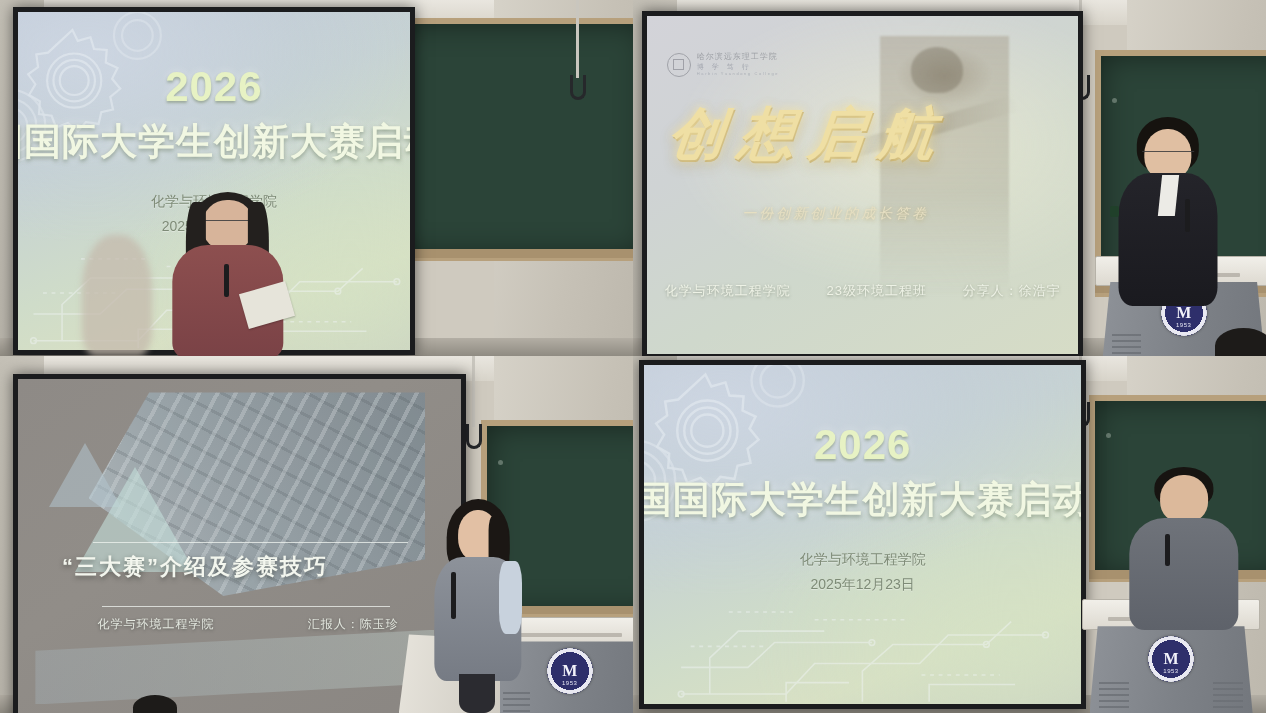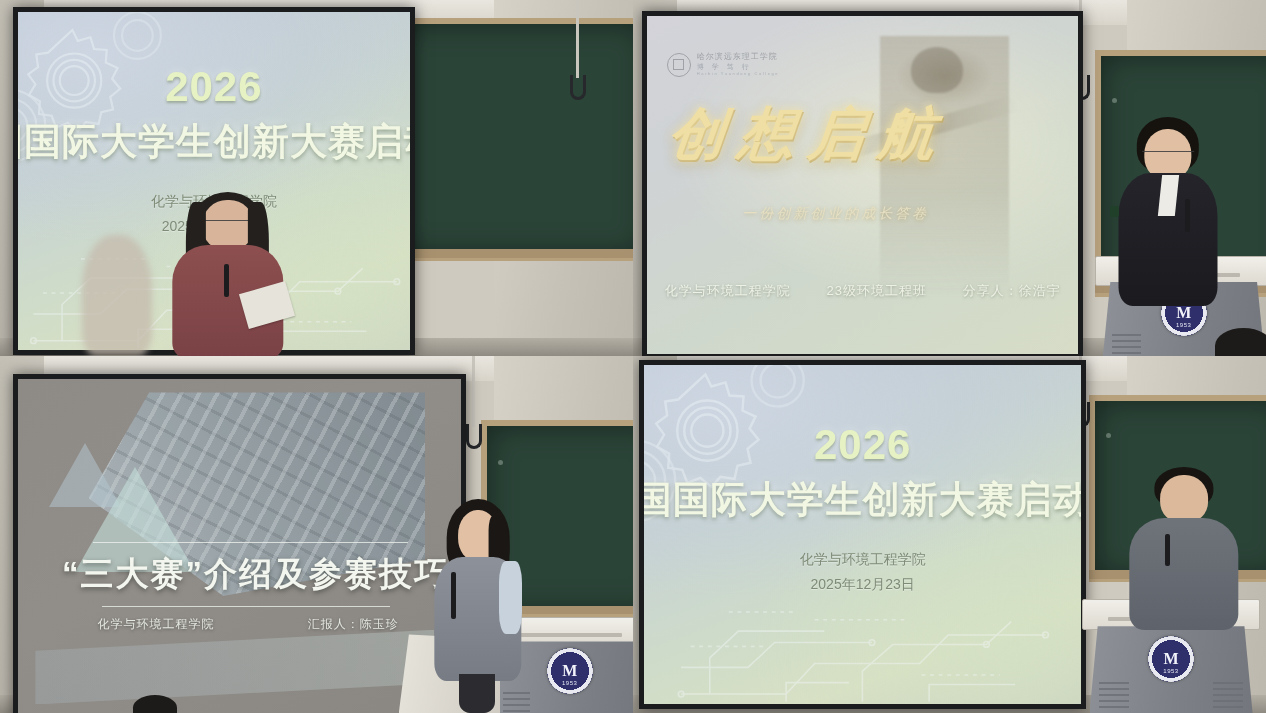--- a/index.html
+++ b/index.html
@@ -159,21 +159,21 @@
     position:absolute;left:4%;right:6%;bottom:4%;height:22%;
     background:linear-gradient(70deg,rgba(170,186,196,.45),rgba(196,214,208,.5));
     clip-path:polygon(0 28%,100% 0,100% 72%,0 100%);
     opacity:.7;
   }
   .rule{position:absolute;height:1px;background:rgba(240,244,240,.75);}
   .rule.r1{left:17%;right:12%;top:48%;}
   .rule.r2{left:19%;right:16%;top:67%;}
   .city-title{
     position:absolute;left:10%;top:51%;
-    font-size:33px;font-weight:700;color:#f3f6ee;letter-spacing:2px;
+    font-size:22px;font-weight:700;color:#f3f6ee;letter-spacing:2px;
     text-shadow:0 2px 5px rgba(40,45,40,.55);
     white-space:nowrap;
     text-align:center;
   }
   .city-foot{
     position:absolute;left:18%;right:14%;top:70%;
     display:flex;justify-content:space-between;
     color:#e4e8e0;font-size:12px;letter-spacing:1px;
     text-shadow:0 1px 3px rgba(40,45,40,.5);
   }

